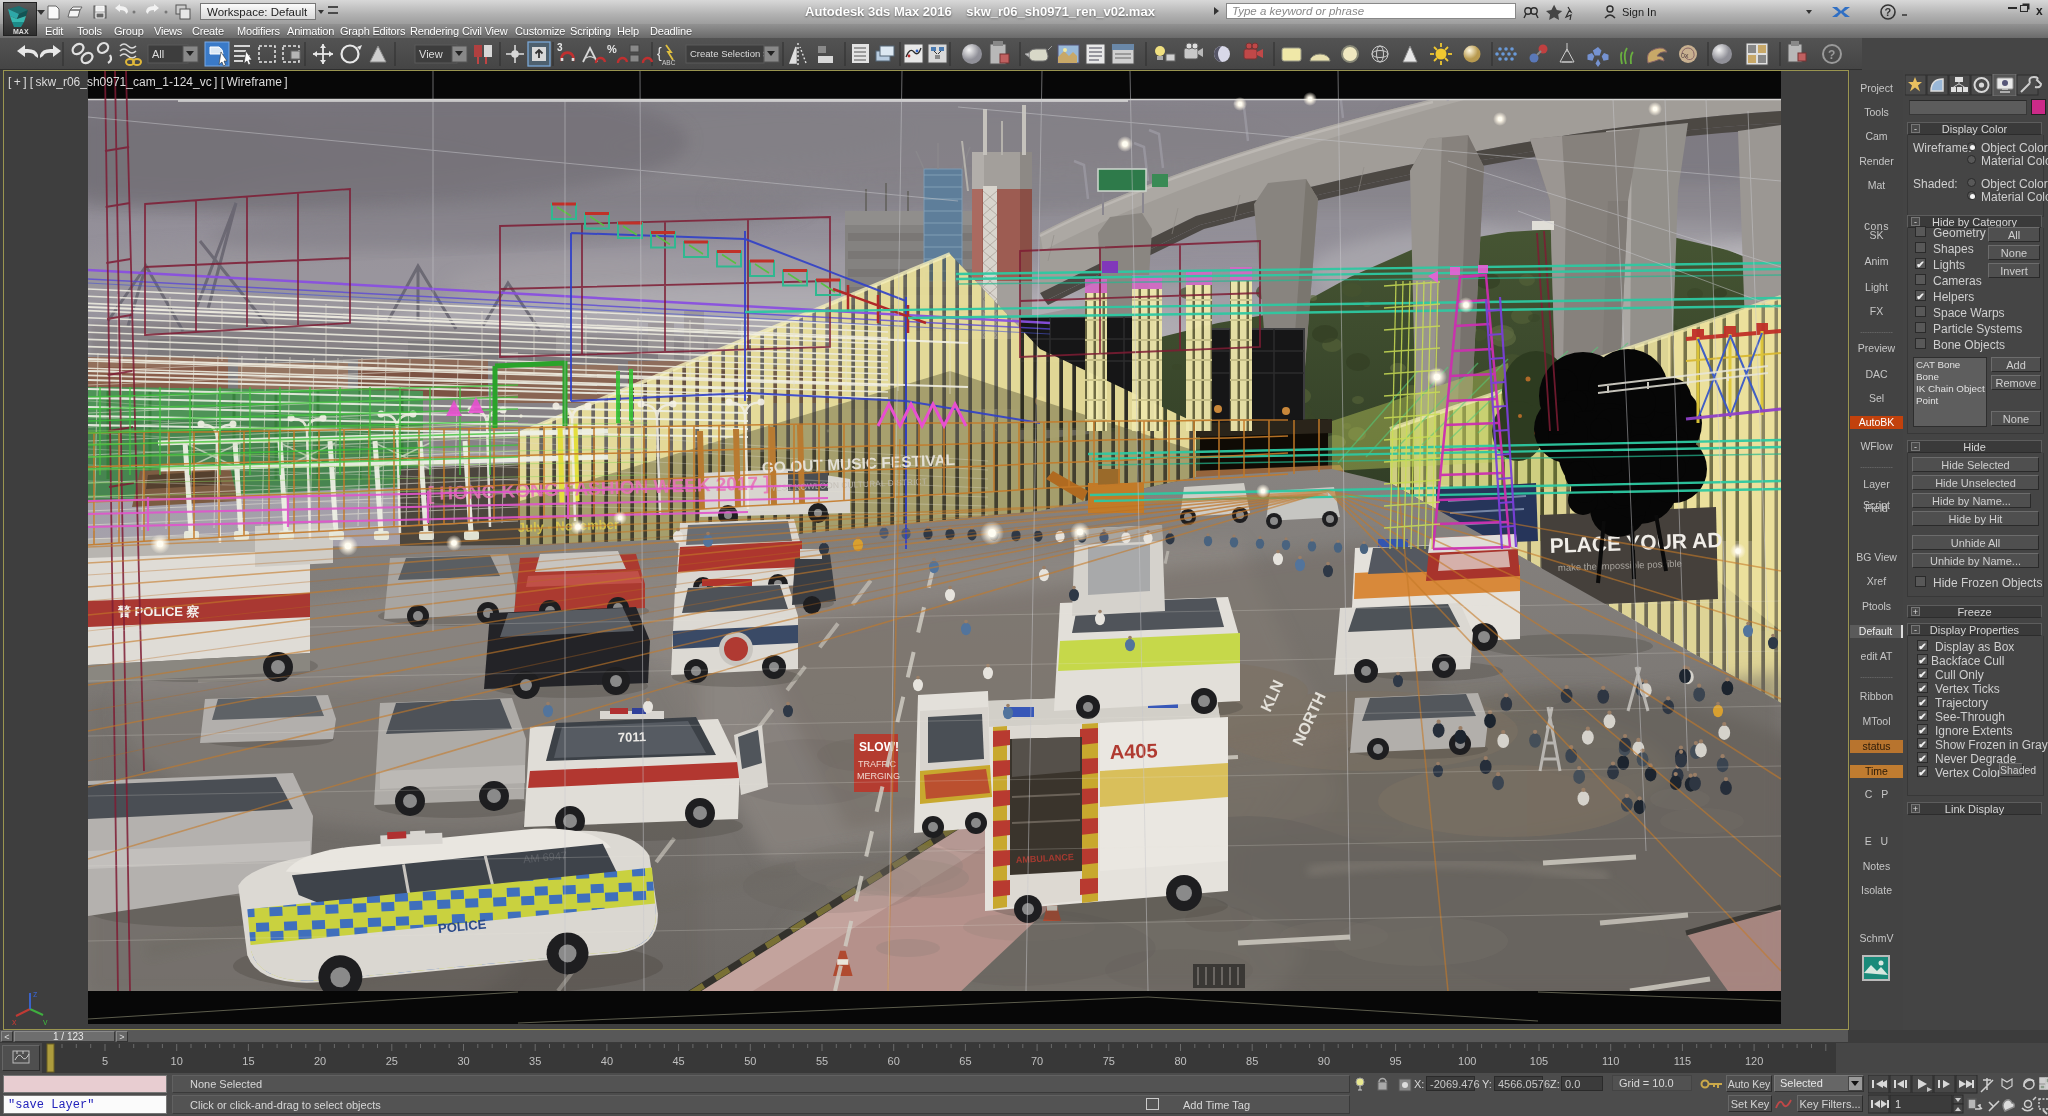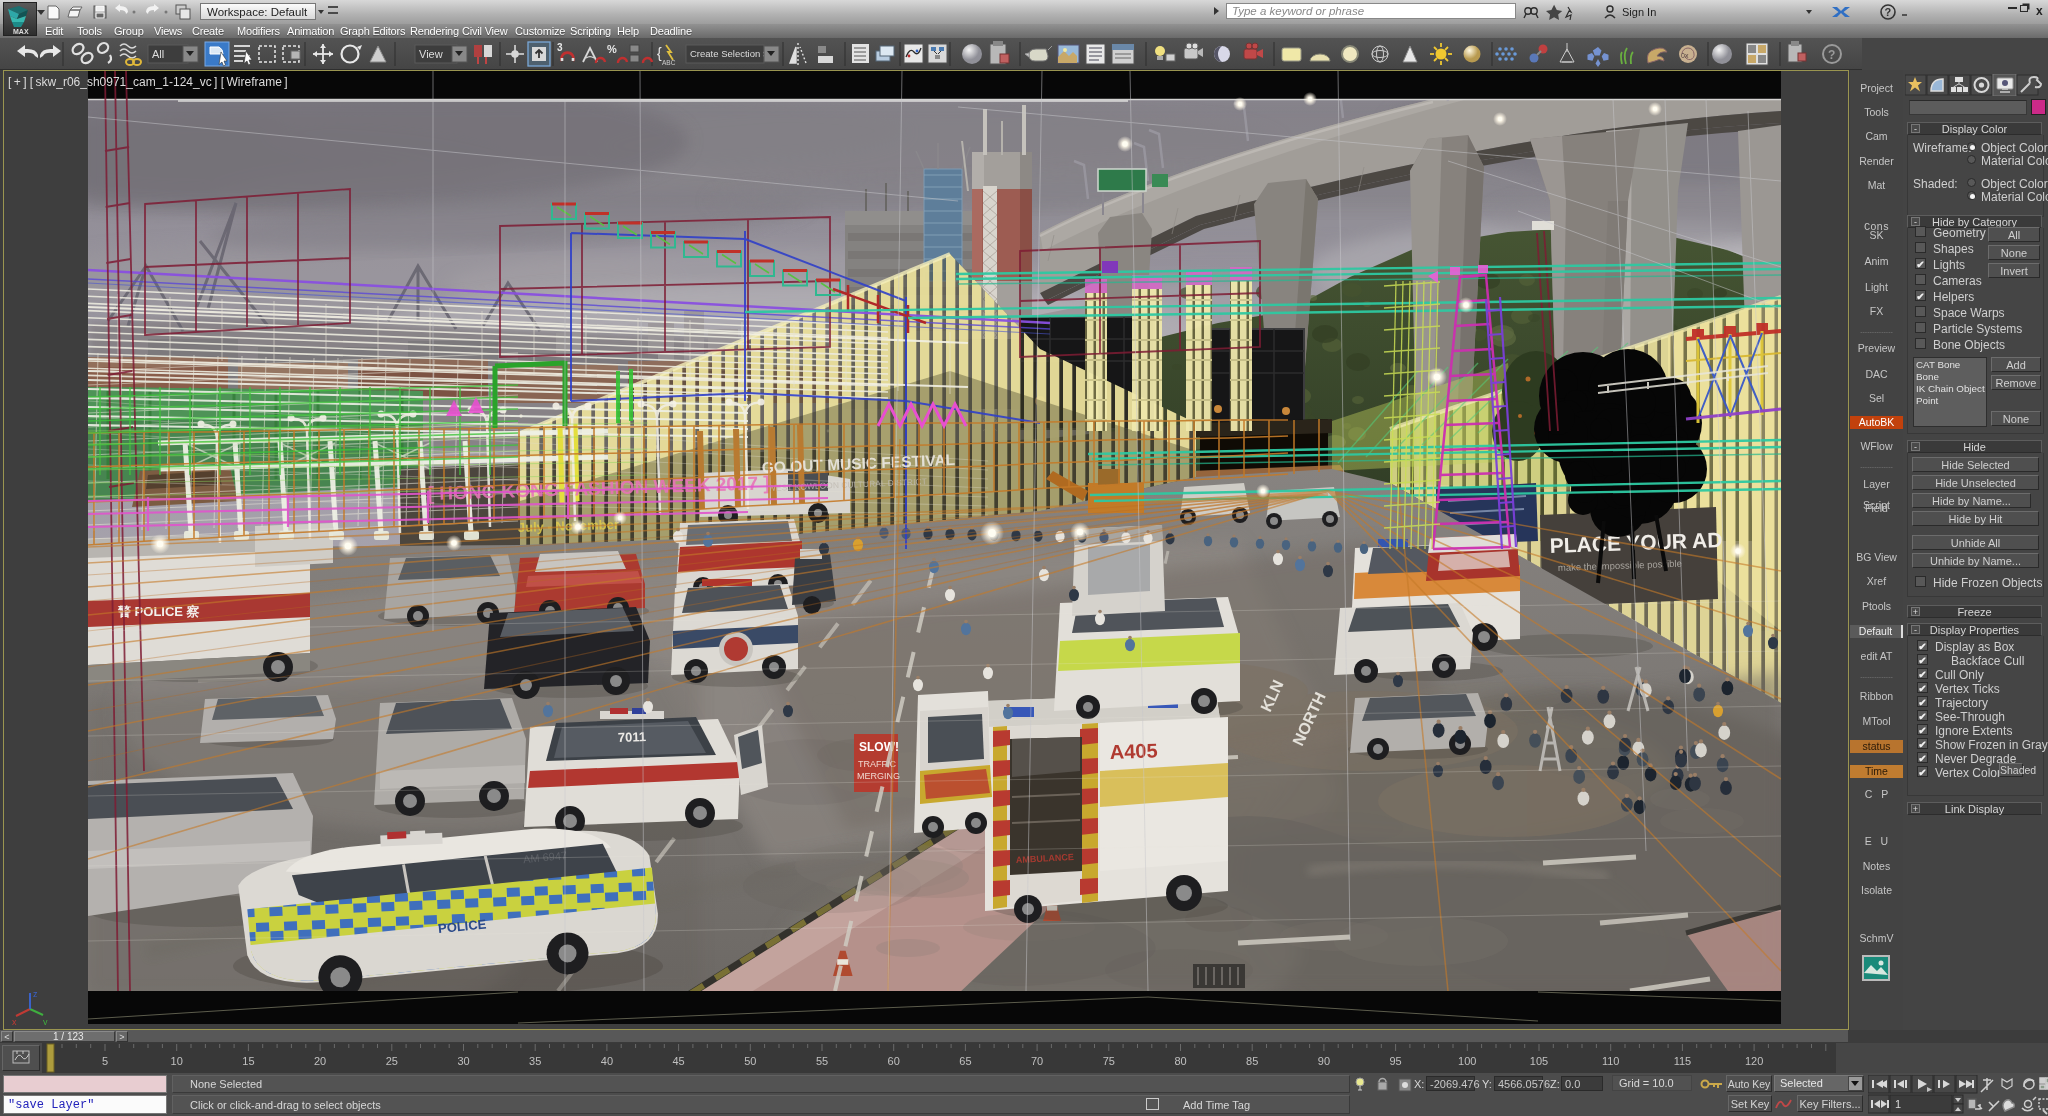--- a/index.html
+++ b/index.html
@@ -62,20 +62,21 @@
         <circle cx="120" cy="10" r="1.5" stroke="none" fill="#777"></circle>
         <rect x="130" y="3" width="10" height="9" fill="#ccc" stroke="#555"></rect>
           <rect x="134" y="7" width="10" height="10" fill="#e8e8e8" stroke="#555"></rect>
       </g>
     </svg>
 
     <div class="abs" style="left:200px;top:3px;width:116px;height:17px;background:linear-gradient(#fbfbfb,#d8d8d8);border:1px solid #777;font-size:11.5px;color:#222;line-height:16px;padding-left:6px;">Workspace: Default</div>
     <div class="abs" style="left:318px;top:10px;width:0;height:0;border-left:3px solid transparent;border-right:3px solid transparent;border-top:4px solid #333;"></div>
     <div class="abs" style="left:328px;top:6px;width:10px;height:8px;border-top:2px solid #4a4a4a;border-bottom:2px solid #4a4a4a;"></div>
 
+    <div class="abs" style="left:656px;top:4px;width:648px;text-align:center;font-size:13px;font-weight:bold;color:#fff;text-shadow:0 1px 2px #555;">Autodesk 3ds Max 2016&nbsp;&nbsp;&nbsp;&nbsp;skw_r06_sh0971_ren_v02.max</div>
 
     <div class="abs" style="left:1226px;top:3px;width:290px;height:16px;background:#fff;border:1px solid #888;font-size:11.5px;font-style:italic;color:#888;line-height:15px;padding-left:5px;">Type a keyword or phrase</div>
     <div class="abs" style="left:1214px;top:7px;width:0;height:0;border-top:4px solid transparent;border-bottom:4px solid transparent;border-left:5px solid #333;"></div>
     <svg class="abs" style="left:1522px;top:3px" width="200" height="18" viewBox="0 0 200 18">
       <g fill="none" stroke="#2d2d2d" stroke-width="1.4">
         <circle cx="6" cy="8" r="3.2"></circle>
           <circle cx="12" cy="8" r="3.2"></circle>
           <path d="M4 11 l-2 4 M14 11 l2 4"></path>
         <path d="M46 4 l3 5 -2 -1 -3 6 5 -2 -1 5" stroke-width="1.2"></path>
         <path d="M86 9 l3 -6 3 6 6 1 -4.5 4 1 6 -5.5 -3 -5.5 3 1 -6 -4.5 -4 z" fill="#444" stroke="none" transform="translate(-48,-1) scale(0.9)"></path>
@@ -2044,21 +2045,21 @@
     <div class="chk" style="left:12px;top:506px;"></div>
       <div class="plabel" style="left:30px;top:506px;">Hide Frozen Objects</div>
 
     <div class="rollhead" style="top:535px;"><span class="pm">+</span>Freeze</div>
 
     <div class="rollhead" style="top:553px;"><span class="pm">-</span>Display Properties</div>
     <div class="abs" style="left:4px;top:566px;width:137px;height:160px;border:1px solid #383838;border-top:none;background:#454545;"></div>
     <div class="chk" style="left:14px;top:570px;">✔</div>
       <div class="plabel" style="left:32px;top:570px;">Display as Box</div>
     <div class="chk" style="left:14px;top:584px;">✔</div>
-      <div class="plabel" style="left:48px;top:584px;">Backface Cull</div>
+      <div class="plabel" style="left:28px;top:584px;">Backface Cull</div>
     <div class="chk" style="left:14px;top:598px;">✔</div>
       <div class="plabel" style="left:32px;top:598px;">Cull Only</div>
     <div class="chk" style="left:14px;top:612px;">✔</div>
       <div class="plabel" style="left:32px;top:612px;">Vertex Ticks</div>
     <div class="chk" style="left:14px;top:626px;">✔</div>
       <div class="plabel" style="left:32px;top:626px;">Trajectory</div>
     <div class="chk" style="left:14px;top:640px;">✔</div>
       <div class="plabel" style="left:32px;top:640px;">See-Through</div>
     <div class="chk" style="left:14px;top:654px;">✔</div>
       <div class="plabel" style="left:32px;top:654px;">Ignore Extents</div>

